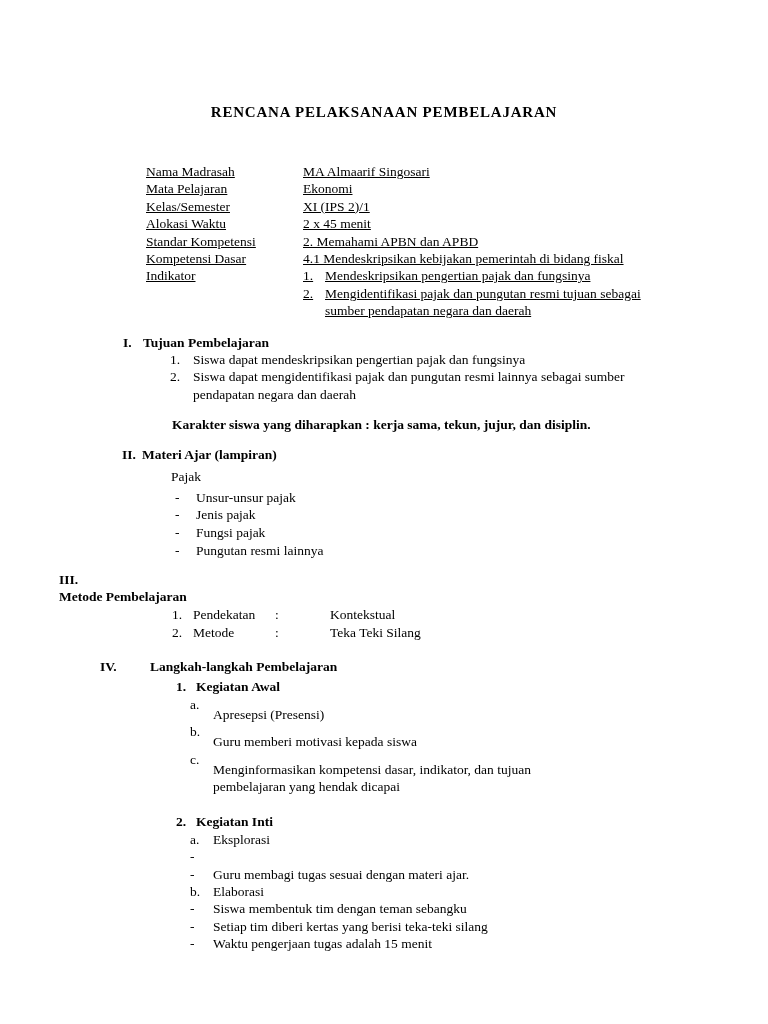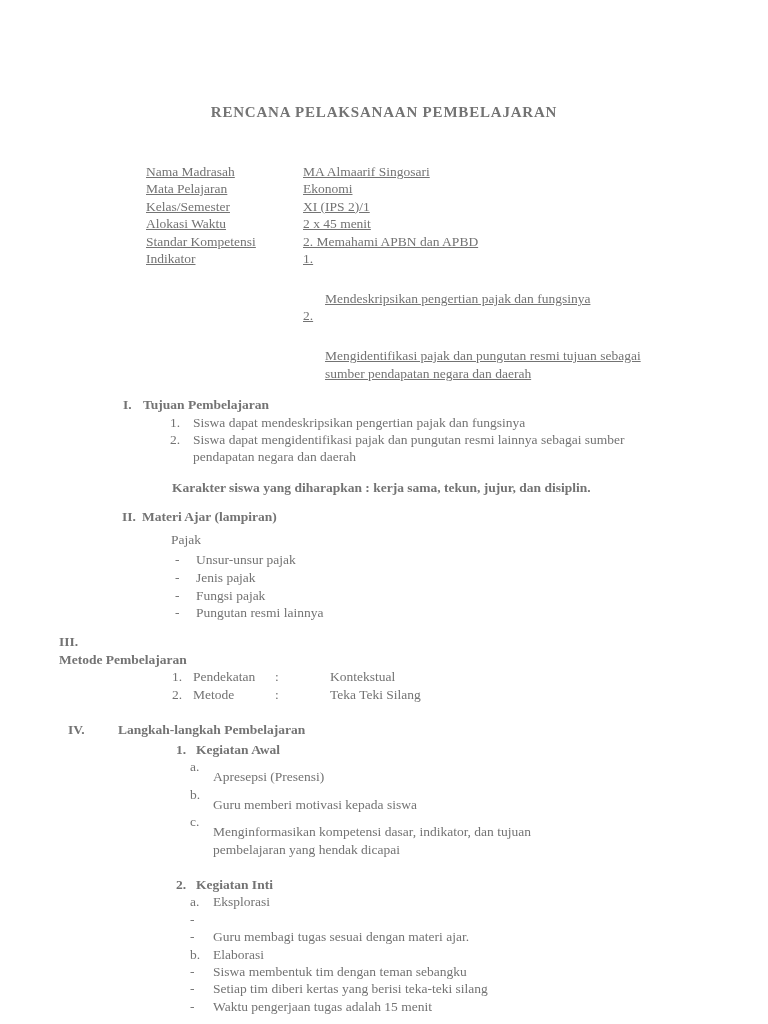--- a/index.html
+++ b/index.html
@@ -5,21 +5,21 @@
   html, body {
     margin: 0;
     padding: 0;
     background: #ffffff;
   }
   .page {
     position: relative;
     width: 768px;
     height: 1024px;
     background: #ffffff;
-    color: #737373;
+    color: #000000;
     font-family: "Liberation Serif", serif;
     font-size: 13.5px;
     line-height: 17.4px;
     overflow: hidden;
   }
   .doc-title {
     padding-top: 103px;
     text-align: center;
     font-weight: bold;
     font-size: 15px;
@@ -27,31 +27,31 @@
     line-height: 19px;
   }
   
   .meta { margin: 41px 0 0 146px; text-decoration: underline; }
   .meta-row { display: flex; align-items: flex-start; }
   .meta-row .lbl { width: 157px; flex-shrink: 0; }
   .meta-row .val { max-width: 342px; }
   .ind-list { max-width: 345px; }
   .ind-item { display: flex; align-items: flex-start; }
   .ind-item .n { width: 22px; flex-shrink: 0; }
-  .ind-item .t { max-width: 316px; margin-top: 40px; }
+  .ind-item .t { max-width: 316px; }
   
   .sec-head { display: flex; font-weight: bold; }
   .sec-head .rn { flex-shrink: 0; }
   .sec1 { margin-top: 14px; padding-left: 123px; }
   .sec1 .rn { width: 20px; }
   .sec2 { margin-top: 12px; padding-left: 122px; }
   .sec2 .rn { width: 20px; }
   .sec3 { margin-top: 11px; padding-left: 59px; flex-direction: column; }
   .sec3 .rn { width: 50px; }
-  .sec4 { margin-top: 16px; padding-left: 68px; font-family: Liberation Serif, serif; }
+  .sec4 { margin-top: 16px; padding-left: 100px; font-family: Liberation Serif, serif; }
   .sec4 .rn { width: 50px; }
   
   .tujuan-list { padding-left: 170px; }
   .num-item { display: flex; align-items: flex-start; }
   .num-item .n { width: 23px; flex-shrink: 0; }
   .tujuan-list .t { max-width: 447px; }
   .karakter { margin-top: 13px; padding-left: 172px; font-weight: bold; }
   
   .materi-topic { margin-top: 5px; padding-left: 171px; }
   .materi-list { margin-top: 3px; padding-left: 175px; }
@@ -101,20 +101,24 @@
         <div class="meta-row">
           <span class="lbl">Alokasi Waktu</span>
           <span class="val">2 x 45 menit</span>
         </div>
 
         <div class="meta-row">
           <span class="lbl">Standar Kompetensi</span>
           <span class="val">2. Memahami APBN dan APBD</span>
         </div>
 
+        <div class="meta-row">
+          <span class="lbl">Kompetensi Dasar</span>
+          <span class="val">4.1 Mendeskripsikan kebijakan pemerintah di bidang fiskal</span>
+        </div>
       </div>
     <div class="meta-row">
       <span class="lbl">Indikator</span>
       <div class="ind-list">
 
           <div class="ind-item">
             <span class="n">1.</span>
             <span class="t">Mendeskripsikan pengertian pajak dan fungsinya</span>
           </div>
 

